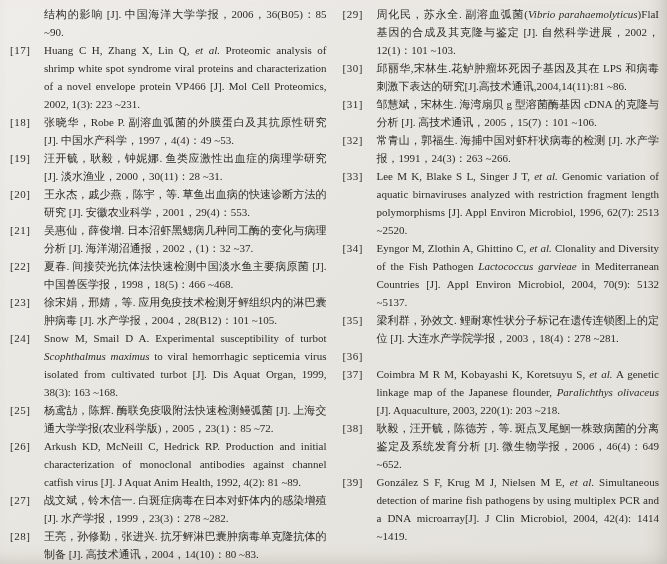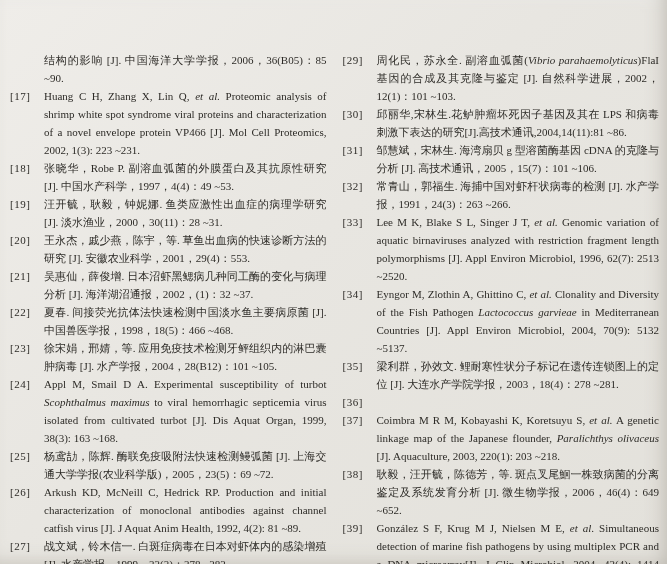--- a/index.html
+++ b/index.html
@@ -15,21 +15,20 @@
     background:linear-gradient(135deg,#efede9 0%,#e8e6e1 45%,#e3e1db 100%);
     box-shadow:inset -14px 0 22px -14px #b9b5ad, inset 0 -14px 22px -16px #c4c0b8, inset 0 10px 18px -16px #ffffff;
     box-sizing:border-box;
     padding:5px 8px 4px 10px;
     display:flex;
     gap:16px;
   }
   .col{
     flex:1 1 0;
     min-width:0;
-    margin-top:46px;
   }
   .ref{
     display:flex;
     align-items:flex-start;
     color:#2d2b27;
     font-size:11px;
     line-height:18px;
   }
   .num{
     flex:0 0 34px;
@@ -75,25 +74,25 @@
       <div class="ref">
         <span class="num">[22]</span>
         <span class="body"><span>夏春. 间接荧光抗体法快速检测中国淡水鱼主要病原菌 [J]. 中国兽医学报，1998，18(5)：466 ~468.</span></span>
       </div>
       <div class="ref">
         <span class="num">[23]</span>
         <span class="body"><span>徐宋娟，邢婧，等. 应用免疫技术检测牙鲆组织内的淋巴囊肿病毒 [J]. 水产学报，2004，28(B12)：101 ~105.</span></span>
       </div>
       <div class="ref">
         <span class="num">[24]</span>
-        <span class="body"><span>Appl M, Smail D A. Experimental susceptibility of turbot </span><em>Scophthalmus maximus</em><span> to viral hemorrhagic septicemia virus isolated from cultivated turbot [J]. Dis Aquat Organ, 1999, 38(3): 163 ~168.</span></span>
+        <span class="body"><span>Snow M, Smail D A. Experimental susceptibility of turbot </span><em>Scophthalmus maximus</em><span> to viral hemorrhagic septicemia virus isolated from cultivated turbot [J]. Dis Aquat Organ, 1999, 38(3): 163 ~168.</span></span>
       </div>
       <div class="ref">
         <span class="num">[25]</span>
-        <span class="body"><span>杨鸢劼，陈辉. 酶联免疫吸附法快速检测鳗弧菌 [J]. 上海交通大学学报(农业科学版)，2005，23(5)：69 ~72.</span></span>
+        <span class="body"><span>杨鸢劼，陈辉. 酶联免疫吸附法快速检测鳗弧菌 [J]. 上海交通大学学报(农业科学版)，2005，23(1)：85 ~72.</span></span>
       </div>
       <div class="ref">
         <span class="num">[26]</span>
         <span class="body"><span>Arkush KD, McNeill C, Hedrick RP. Production and initial characterization of monoclonal antibodies against channel catfish virus [J]. J Aquat Anim Health, 1992, 4(2): 81 ~89.</span></span>
       </div>
       <div class="ref">
         <span class="num">[27]</span>
         <span class="body"><span>战文斌，铃木信一. 白斑症病毒在日本对虾体内的感染增殖 [J]. 水产学报，1999，23(3)：278 ~282.</span></span>
       </div>
       <div class="ref">

